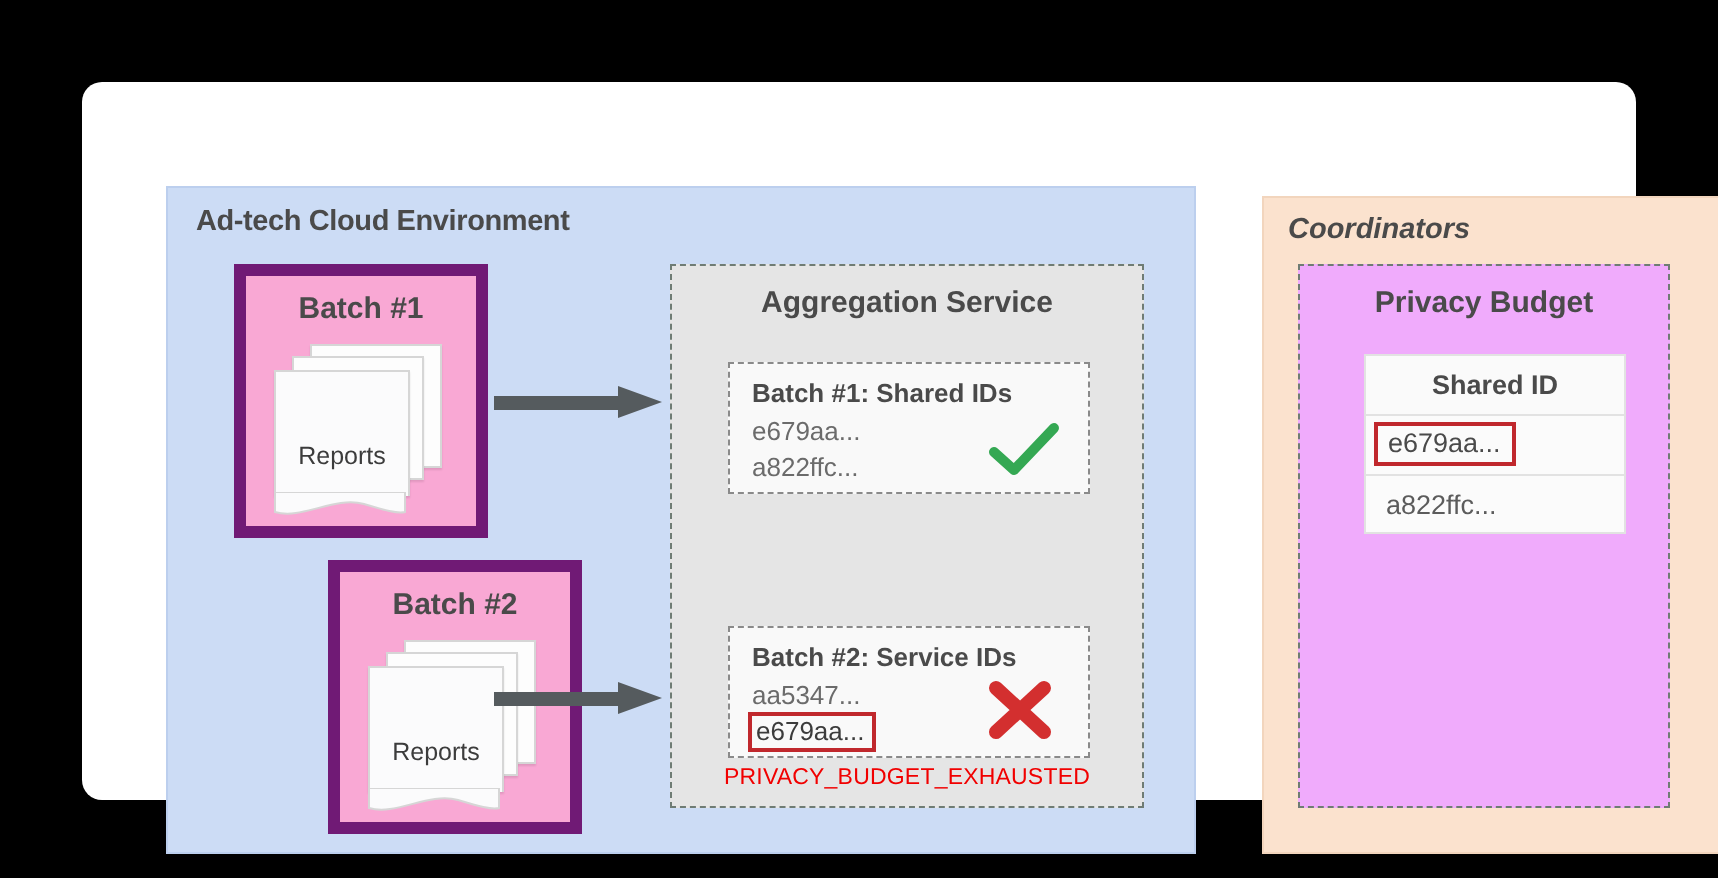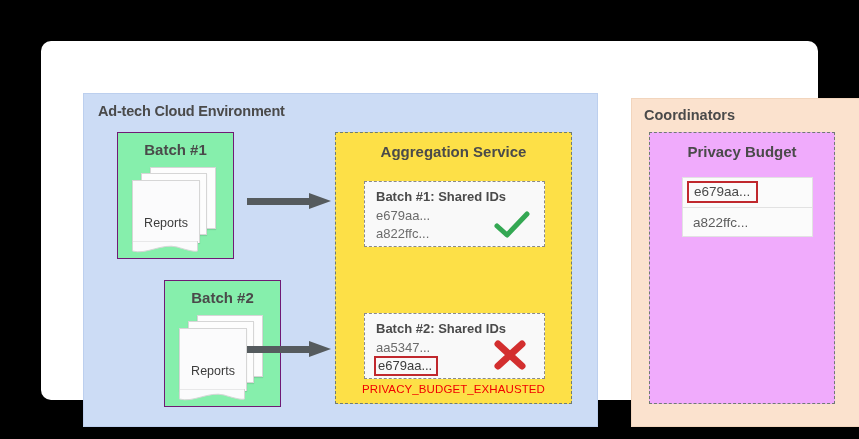--- a/index.html
+++ b/index.html
@@ -49,22 +49,22 @@
     font-size: 14.5px;
     font-weight: bold;
     color: #4a4a4a;
     letter-spacing: -0.2px;
   }
 
   
   .batch-box {
     position: absolute;
     width: 115px;
-    background: #86efac;
-    border: 1px solid #701a75;
+    background: #f9a8d4;
+    border: 6px solid #701a75;
   }
   .batch-box.b1 { left: 33px; top: 38px; height: 125px; }
   .batch-box.b2 { left: 33px; top: 186px; height: 125px; margin-left: 47px; }
   .batch-title {
     position: absolute;
     top: 8px;
     left: 0;
     width: 100%;
     text-align: center;
     font-size: 15px;
@@ -118,21 +118,21 @@
     border-left: 22px solid #555b5e;
   }
 
   
   .agg-panel {
     position: absolute;
     left: 251px;
     top: 38px;
     width: 237px;
     height: 272px;
-    background: #fde047;
+    background: #e5e5e5;
     border: 1.6px dashed #6f7c74;
     box-sizing: border-box;
   }
   .agg-title {
     position: absolute;
     left: 0; top: 10px;
     width: 100%;
     text-align: center;
     font-size: 15px;
     font-weight: bold;
@@ -192,20 +192,21 @@
     height: 327px;
     background: #fbe2ce;
     border: 1px solid #f2d5bd;
   }
   .coord-title {
     position: absolute;
     left: 12px; top: 8px;
     font-size: 14.5px;
     font-weight: bold;
     color: #4a4a4a;
+    font-style: italic;
   }
 
   .pb-panel {
     position: absolute;
     left: 17px;
     top: 33px;
     width: 186px;
     height: 272px;
     background: #f0abfc;
     border: 1.6px dashed #6f7c74;
@@ -316,41 +317,42 @@
           <div class="bc-id r1">e679aa...</div>
           <div class="bc-id r2">a822ffc...</div>
           <div class="mark check">
             <svg width="38" height="30" viewBox="0 0 38 30">
               <path d="M4,16 L14,25 L34,4" fill="none" stroke="#34a853" stroke-width="5" stroke-linecap="round" stroke-linejoin="round"></path>
             </svg>
           </div>
         </div>
 
         <div class="batch-card c2">
-          <div class="bc-head">Batch #2: Shared IDs</div>
+          <div class="bc-head">Batch #2: Service IDs</div>
           <div class="bc-id r1">aa5347...</div>
           <div class="bc-id flagged">e679aa...</div>
           <div class="mark cross">
             <svg width="38" height="34" viewBox="0 0 38 34">
               <path d="M7,6 L31,28 M31,6 L7,28" fill="none" stroke="#d32f2f" stroke-width="7" stroke-linecap="round"></path>
             </svg>
           </div>
         </div>
 
         <div class="pbe-label">PRIVACY_BUDGET_EXHAUSTED</div>
       </div>
     </div>
 
     <div class="coord-panel">
       <div class="coord-title">Coordinators</div>
 
       <div class="pb-panel">
         <div class="pb-title">Privacy Budget</div>
 
         <div class="pb-table">
+          <div class="pb-row header">Shared ID</div>
           <div class="pb-row body">
             <span class="pb-cell-flag">e679aa...</span>
           </div>
           <div class="pb-row body last">
             <span>a822ffc...</span>
           </div>
         </div>
       </div>
     </div>
 

